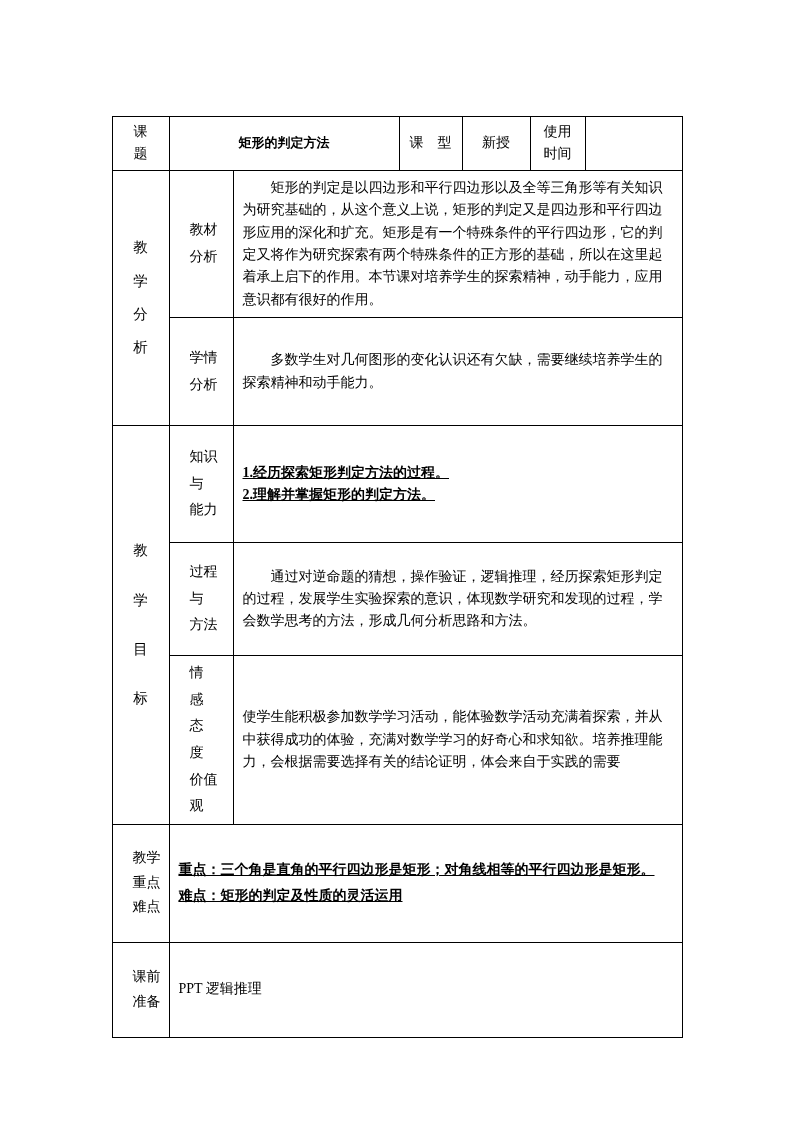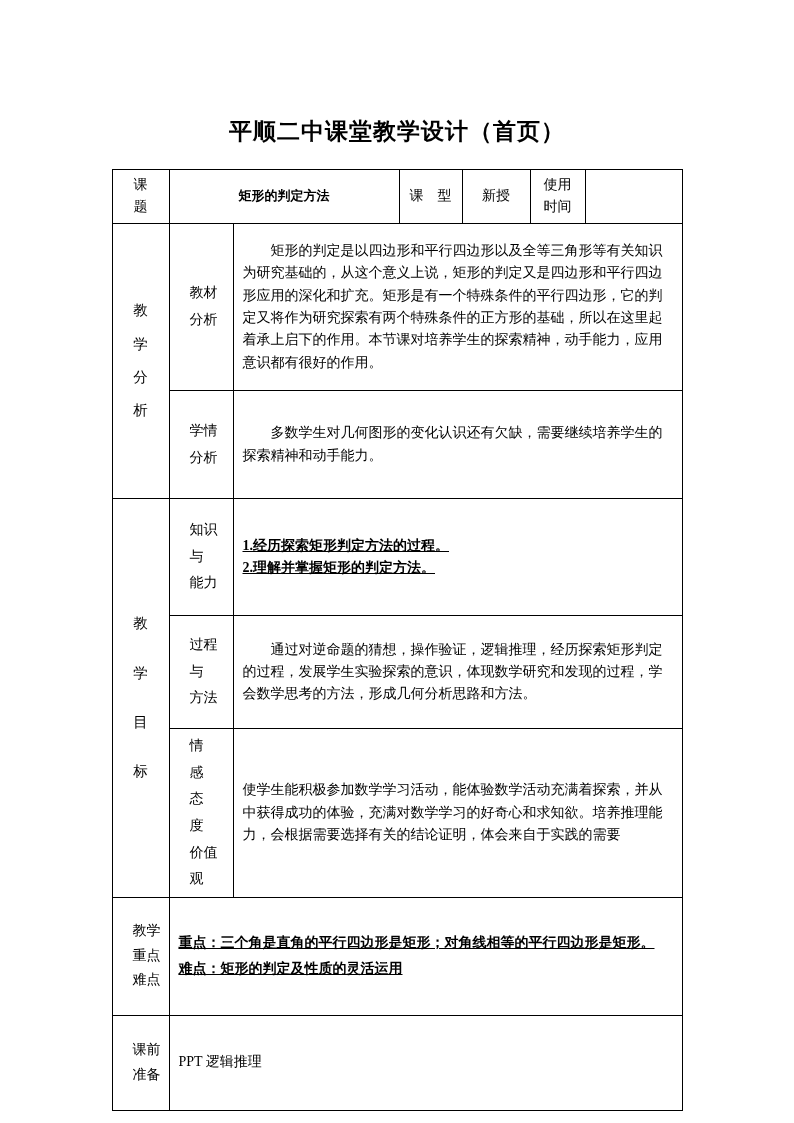--- a/index.html
+++ b/index.html
@@ -25,36 +25,35 @@
     padding:4px 8px;
     vertical-align:middle;
     font-size:14px;
     line-height:1.6;
   }
   .tc { text-align:center; }
   .bold { font-weight:700; font-size:13px; }
   .semibold { font-weight:600;text-decoration:underline; }
   .pre { white-space:pre-line;margin-top:8px; }
   .sublbl { white-space:pre-line; line-height:1.9; padding-left:20px; }
-  .content { padding:16px 9px; }
+  .content { padding:6px 9px; }
   .indent { text-indent:2em; }
   .lh19 { line-height:1.9; }
   .vstack {
     width:1.15em; margin:16px auto; text-align:center;
     line-height:2.3; font-size:14.5px;
   }
   .vstack.tall { line-height:3.4; }
   .lbl3 { line-height:1.75;text-align:right; }
 </style>
 </head>
 <body>
 
 <div class="page">
 
-  <div class="title">平顺二中课堂教学设计（首页）</div>
 
   <table class="lesson">
     <colgroup>
       <col style="width:57px">
         <col style="width:64px">
         <col style="width:166px">
       <col style="width:63px">
         <col style="width:68px">
         <col style="width:55px">
         <col style="width:97px">

